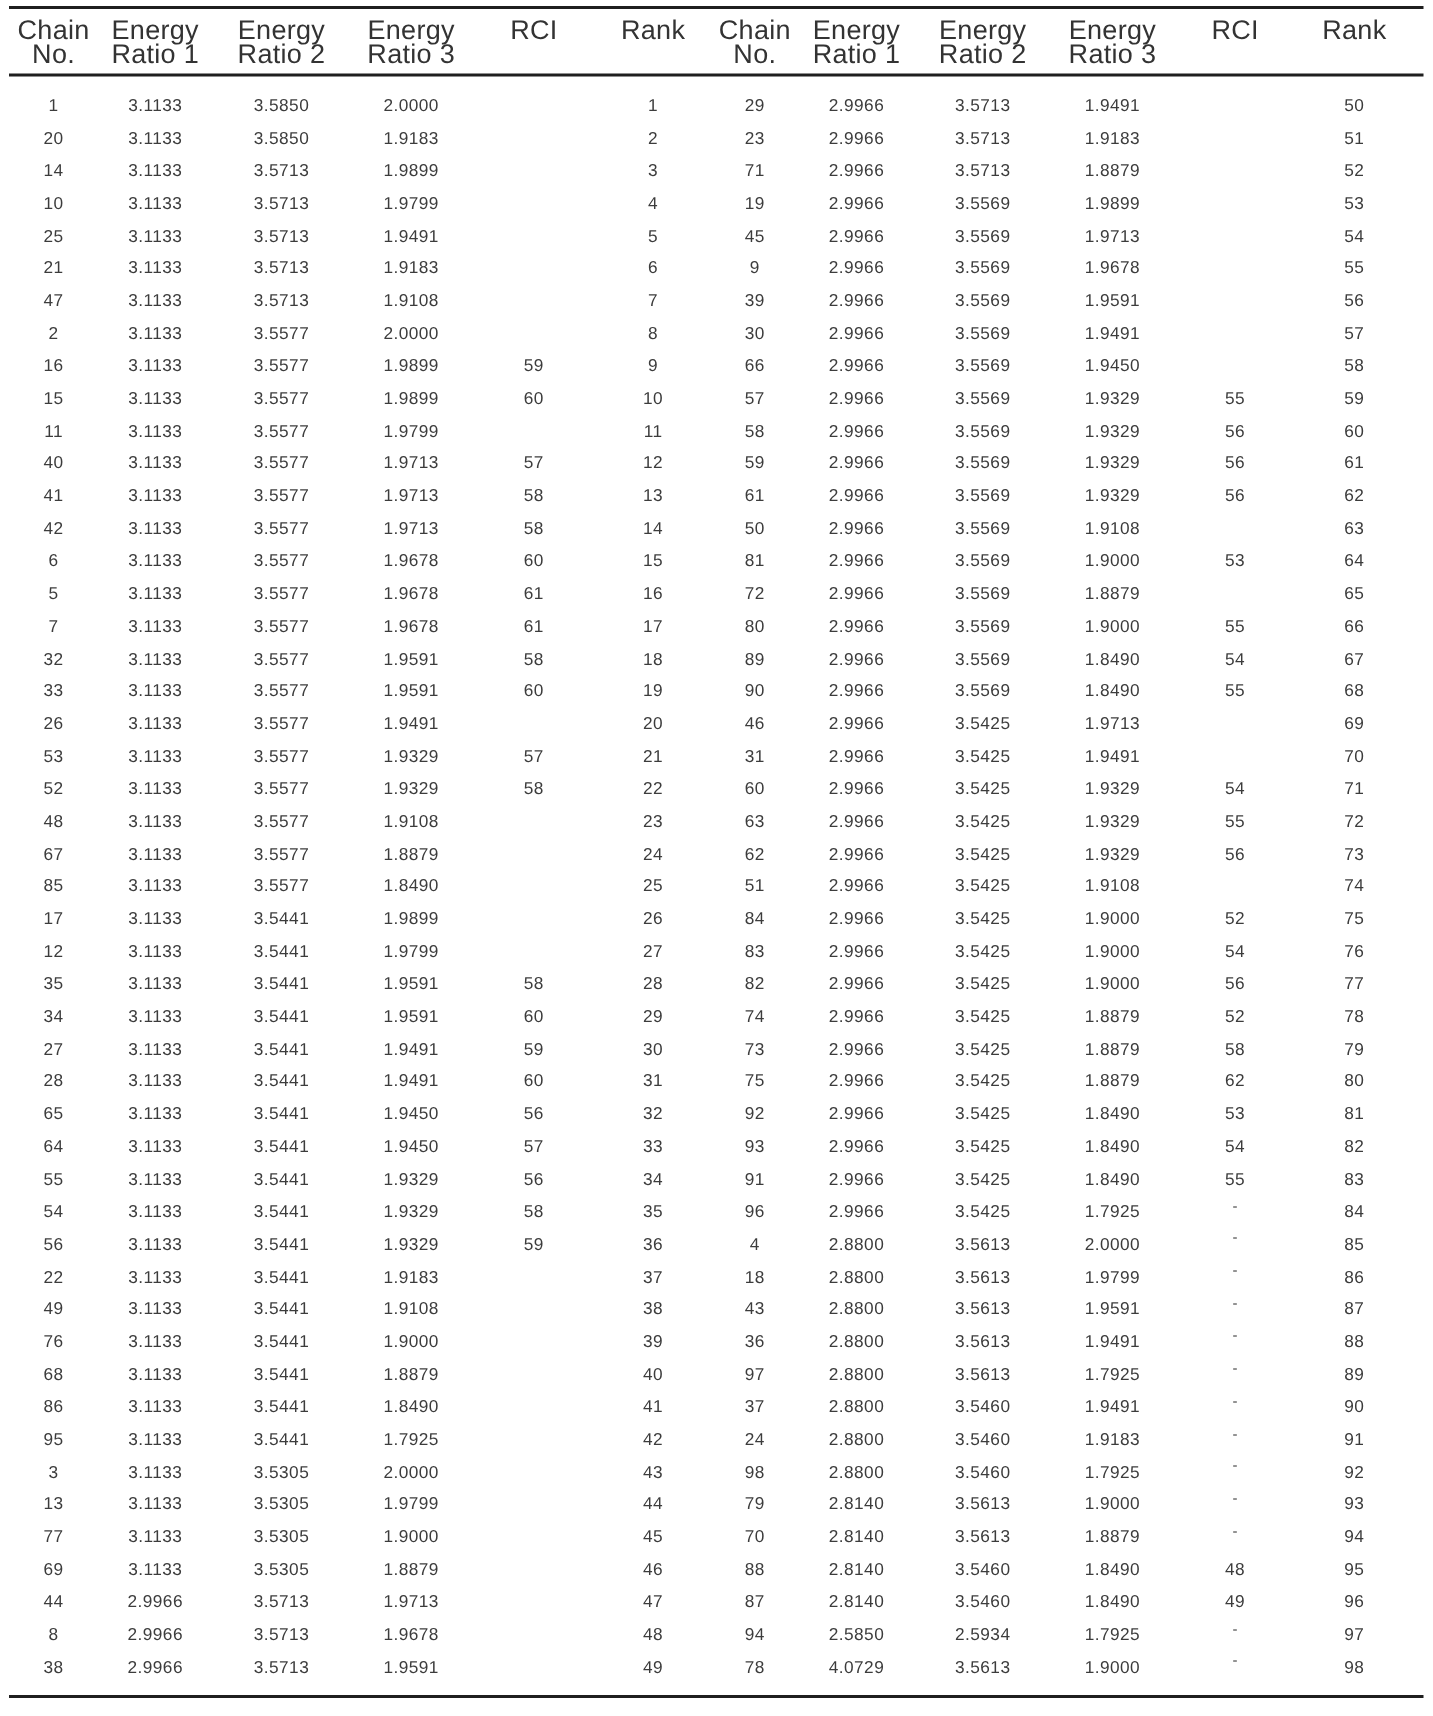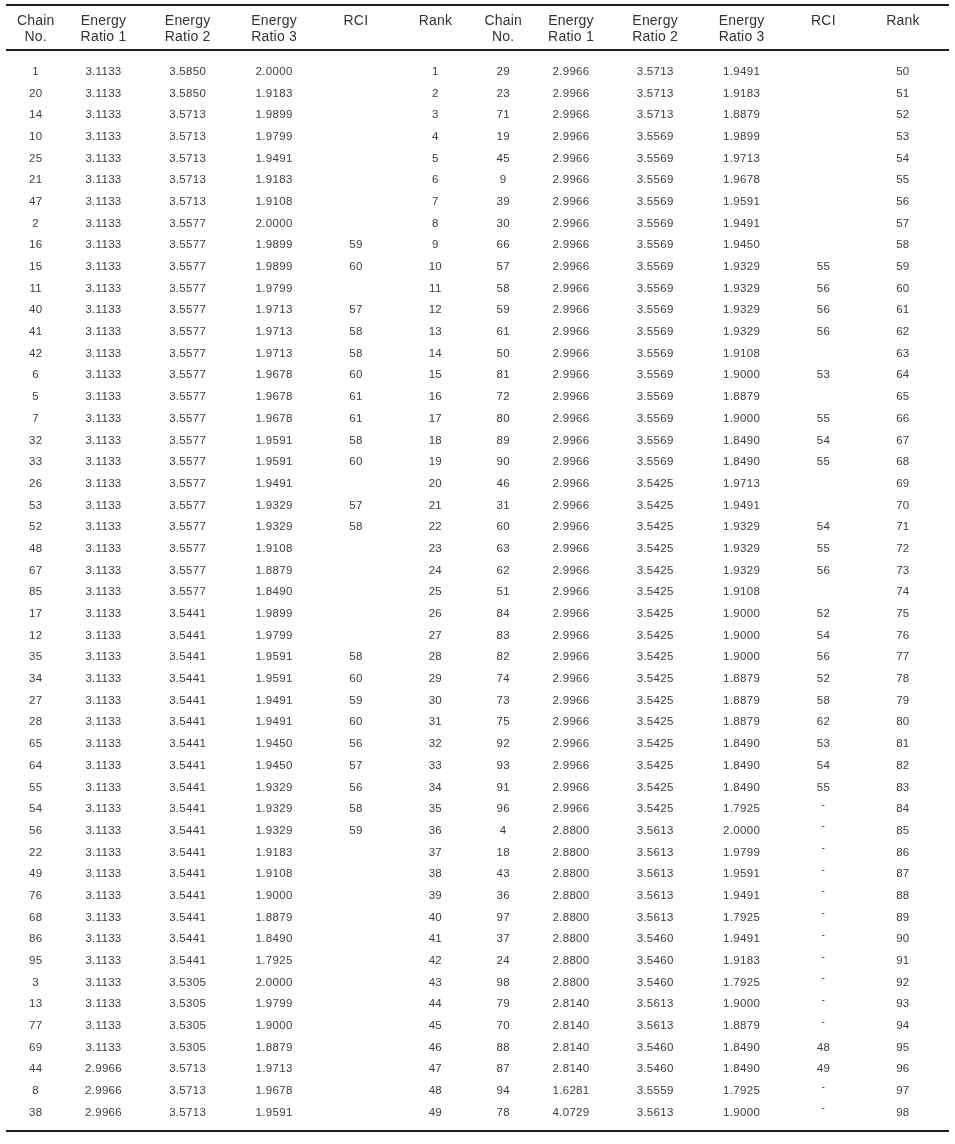--- a/index.html
+++ b/index.html
@@ -34,21 +34,21 @@
     grid-template-columns: 11% 18% 18% 19% 16% 18%;
   }
 
   
   .header-band {
     padding: 6px 0 5px 0;
   }
   .header-band .half { align-items: start; }
   .hcell {
     text-align: center;
-    font-size: 14px;
+    font-size: 18px;
     line-height: 16px;
     letter-spacing: 0.2px;
     color: #333333;
     white-space: pre-line;
   }
 
   
   .body-band {
     padding-top: 9px;
   }
@@ -678,22 +678,22 @@
         <div class="cell">1.8490</div>
         <div class="cell">48</div>
         <div class="cell">95</div>
         <div class="cell">87</div>
         <div class="cell">2.8140</div>
         <div class="cell">3.5460</div>
         <div class="cell">1.8490</div>
         <div class="cell">49</div>
         <div class="cell">96</div>
         <div class="cell">94</div>
-        <div class="cell">1.6281</div>
-        <div class="cell">3.5559</div>
+        <div class="cell">2.5850</div>
+        <div class="cell">2.5934</div>
         <div class="cell">1.7925</div>
         <div class="cell raised-dash">-</div>
         <div class="cell">97</div>
         <div class="cell">78</div>
         <div class="cell">4.0729</div>
         <div class="cell">3.5613</div>
         <div class="cell">1.9000</div>
         <div class="cell raised-dash">-</div>
         <div class="cell">98</div>
       </div>

